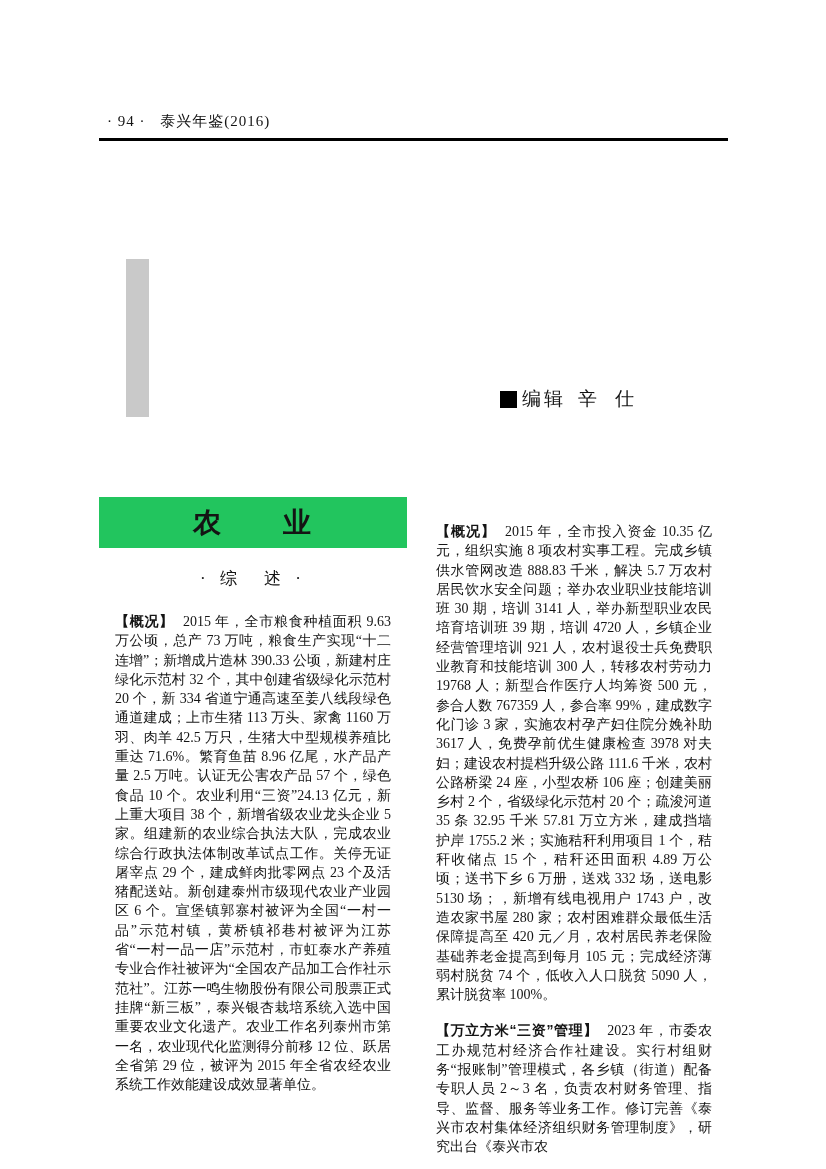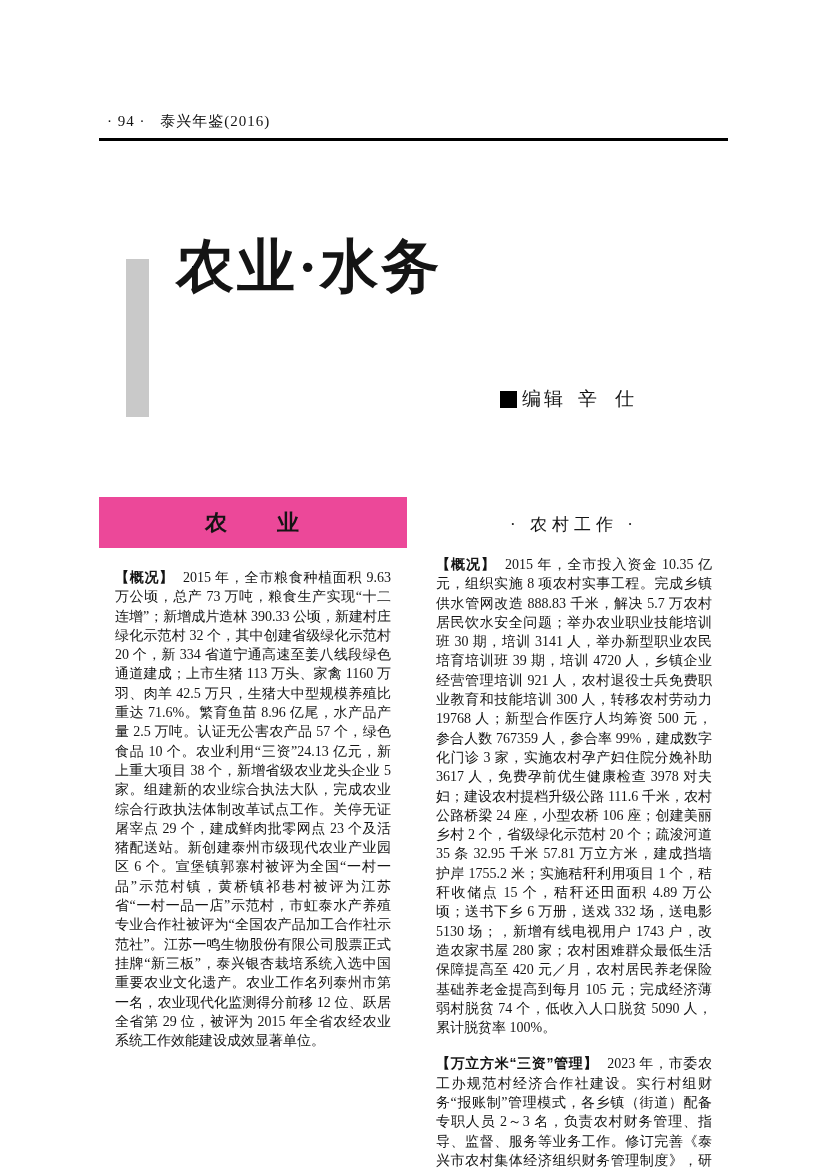--- a/index.html
+++ b/index.html
@@ -73,27 +73,27 @@
   .col {
     position: absolute;
     width: 308px;
     top: 497px;
   }
   .col-left  { left: 99px; }
   .col-right { left: 420px; top: 505px; }
 
   .section-box {
     height: 51px;
-    background: #ec4899;
+    background: #22c55e;
     display: flex;
     align-items: center;
     justify-content: center;
     font-family: "Liberation Sans", sans-serif;
     font-weight: 700;
-    font-size: 22px;
+    font-size: 28px;
     letter-spacing: 2px;
   }
   .subsection {
     margin-top: 18px;
     text-align: center;
     font-size: 17px;
     letter-spacing: 5px;
     line-height: 26px;
   }
   .col-right .subsection { margin-top: 7px; }
@@ -118,37 +118,36 @@
 
 <div class="page">
 
   <div class="running-head">
     <span>· 94 ·</span>
     <span class="book">泰兴年鉴(2016)</span>
   </div>
   <div class="head-rule"></div>
 
   <div class="deco-bar"></div>
-  <div class="chapter-title">农业·水务</div>
 
   <div class="editor-row">
     <span class="editor-square"></span>
     <span class="ed-label">编辑</span>
     <span class="ed-name">辛仕</span>
   </div>
 
   <div class="col col-left">
     <div class="section-box">农　　业</div>
+    <div class="subsection">· 综　述 ·</div>
     <p class="para">
       <span class="plabel">【概况】</span><span>2015 年，全市粮食种植面积 9.63 万公顷，总产 73 万吨，粮食生产实现“十二连增”；新增成片造林 390.33 公顷，新建村庄绿化示范村 32 个，其中创建省级绿化示范村 20 个，新 334 省道宁通高速至姜八线段绿色通道建成；上市生猪 113 万头、家禽 1160 万羽、肉羊 42.5 万只，生猪大中型规模养殖比重达 71.6%。繁育鱼苗 8.96 亿尾，水产品产量 2.5 万吨。认证无公害农产品 57 个，绿色食品 10 个。农业利用“三资”24.13 亿元，新上重大项目 38 个，新增省级农业龙头企业 5 家。组建新的农业综合执法大队，完成农业综合行政执法体制改革试点工作。关停无证屠宰点 29 个，建成鲜肉批零网点 23 个及活猪配送站。新创建泰州市级现代农业产业园区 6 个。宣堡镇郭寨村被评为全国“一村一品”示范村镇，黄桥镇祁巷村被评为江苏省“一村一品一店”示范村，市虹泰水产养殖专业合作社被评为“全国农产品加工合作社示范社”。江苏一鸣生物股份有限公司股票正式挂牌“新三板”，泰兴银杏栽培系统入选中国重要农业文化遗产。农业工作名列泰州市第一名，农业现代化监测得分前移 12 位、跃居全省第 29 位，被评为 2015 年全省农经农业系统工作效能建设成效显著单位。</span>
     </p>
   </div>
 
   <div class="col col-right">
-    <div class="subsection">· 农村工作 ·</div>
     <p class="para">
       <span class="plabel">【概况】</span><span>2015 年，全市投入资金 10.35 亿元，组织实施 8 项农村实事工程。完成乡镇供水管网改造 888.83 千米，解决 5.7 万农村居民饮水安全问题；举办农业职业技能培训班 30 期，培训 3141 人，举办新型职业农民培育培训班 39 期，培训 4720 人，乡镇企业经营管理培训 921 人，农村退役士兵免费职业教育和技能培训 300 人，转移农村劳动力 19768 人；新型合作医疗人均筹资 500 元，参合人数 767359 人，参合率 99%，建成数字化门诊 3 家，实施农村孕产妇住院分娩补助 3617 人，免费孕前优生健康检查 3978 对夫妇；建设农村提档升级公路 111.6 千米，农村公路桥梁 24 座，小型农桥 106 座；创建美丽乡村 2 个，省级绿化示范村 20 个；疏浚河道 35 条 32.95 千米 57.81 万立方米，建成挡墙护岸 1755.2 米；实施秸秆利用项目 1 个，秸秆收储点 15 个，秸秆还田面积 4.89 万公顷；送书下乡 6 万册，送戏 332 场，送电影 5130 场；，新增有线电视用户 1743 户，改造农家书屋 280 家；农村困难群众最低生活保障提高至 420 元／月，农村居民养老保险基础养老金提高到每月 105 元；完成经济薄弱村脱贫 74 个，低收入人口脱贫 5090 人，累计脱贫率 100%。</span>
     </p>
     <p class="para">
       <span class="plabel">【万立方米“三资”管理】</span><span>2023 年，市委农工办规范村经济合作社建设。实行村组财务“报账制”管理模式，各乡镇（街道）配备专职人员 2～3 名，负责农村财务管理、指导、监督、服务等业务工作。修订完善《泰兴市农村集体经济组织财务管理制度》，研究出台《泰兴市农</span>
     </p>
   </div>
 
 </div>
 

